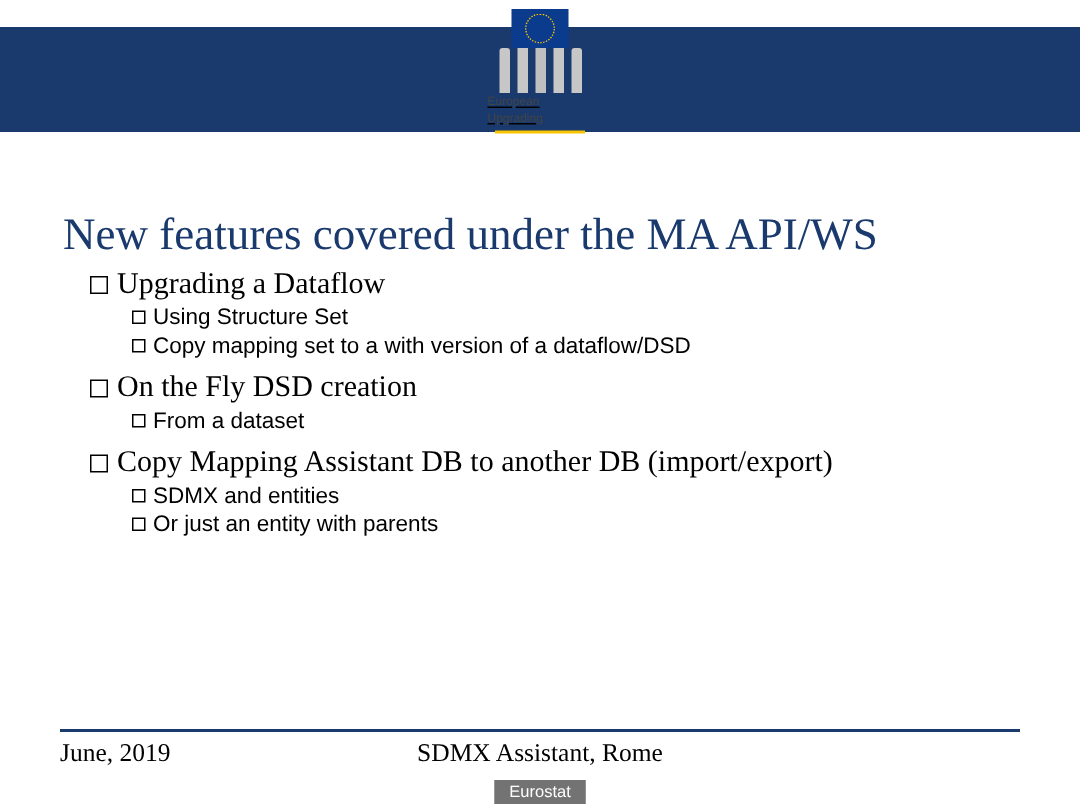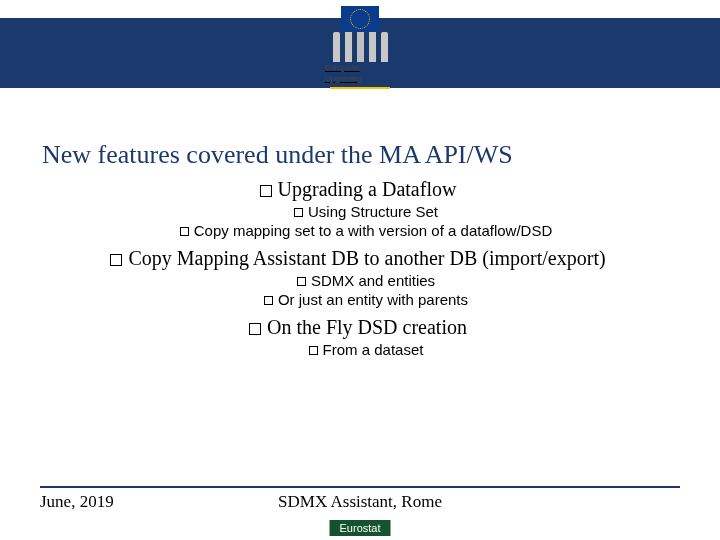--- a/index.html
+++ b/index.html
@@ -71,50 +71,49 @@
     width: 60px;
     height: 2px;
     background: #f8c300;
     margin: 3px auto 0;
   }
   .title {
     position: absolute;
     top: 140px;
     left: 42px;
     font-family: "Times New Roman", serif;
-    font-size: 26px;
+    font-size: 30px;
     color: #1a3a6e;
     font-weight: normal;
   }
   .content {
     position: absolute;
     top: 178px;
-    left: 36px;
+    left: 60px;
     right: 40px;
-    text-align: center;
   }
   .lvl1 {
     font-family: "Times New Roman", serif;
     font-size: 20px;
     color: #000;
     margin-bottom: 2px;
   }
   .lvl1 .box {
     display: inline-block;
     width: 12px;
     height: 12px;
     border: 1.5px solid #000;
     margin-right: 6px;
     vertical-align: -1px;
   }
   .lvl2 {
     font-family: Arial, sans-serif;
     font-size: 15px;
     color: #000;
-    margin-left: 16px;
+    margin-left: 28px;
     margin-bottom: 2px;
   }
   .lvl2 .box {
     display: inline-block;
     width: 9px;
     height: 9px;
     border: 1.3px solid #000;
     margin-right: 5px;
     vertical-align: 0;
   }
@@ -141,21 +140,21 @@
   .footer-center {
     position: absolute;
     left: 50%;
     transform: translateX(-50%);
   }
   .eurostat-badge {
     position: absolute;
     bottom: 4px;
     left: 50%;
     transform: translateX(-50%);
-    background: #14532d;
+    background: #737373;
     color: #fff;
     font-family: Arial, sans-serif;
     font-size: 11px;
     padding: 2px 10px;
   }
 </style>
 </head>
 <body>
 
 <div class="header-band"></div>
@@ -176,27 +175,27 @@
 
 <h1 class="title">New features covered under the MA API/WS</h1>
 
 <div class="content">
   <div class="group">
     <div class="lvl1"><span class="box"></span><span>Upgrading a Dataflow</span></div>
     <div class="lvl2"><span class="box"></span><span>Using Structure Set</span></div>
     <div class="lvl2"><span class="box"></span><span>Copy mapping set to a with version of a dataflow/DSD</span></div>
   </div>
   <div class="group">
+    <div class="lvl1"><span class="box"></span><span>On the Fly DSD creation</span></div>
+    <div class="lvl2"><span class="box"></span><span>From a dataset</span></div>
+  </div>
+  <div class="group">
     <div class="lvl1"><span class="box"></span><span>Copy Mapping Assistant DB to another DB (import/export)</span></div>
     <div class="lvl2"><span class="box"></span><span>SDMX and entities</span></div>
     <div class="lvl2"><span class="box"></span><span>Or just an entity with parents</span></div>
-  </div>
-  <div class="group">
-    <div class="lvl1"><span class="box"></span><span>On the Fly DSD creation</span></div>
-    <div class="lvl2"><span class="box"></span><span>From a dataset</span></div>
   </div>
 </div>
 
 <div class="footer-line"></div>
 <div class="footer">
   <span>June, 2019</span>
   <span class="footer-center">SDMX Assistant, Rome</span>
   <span></span>
 </div>
 <div class="eurostat-badge">Eurostat</div>

